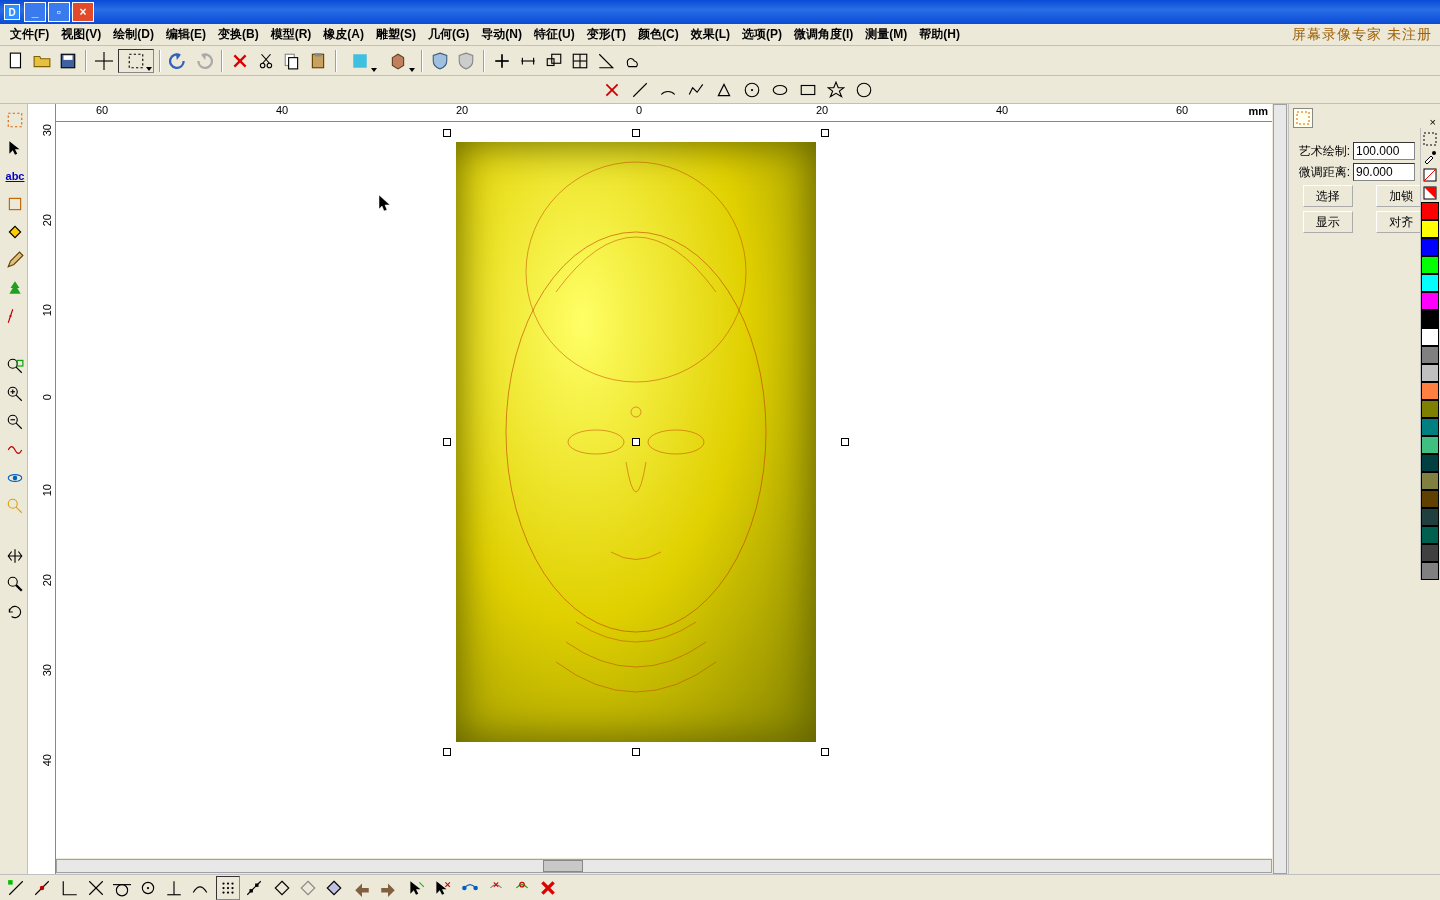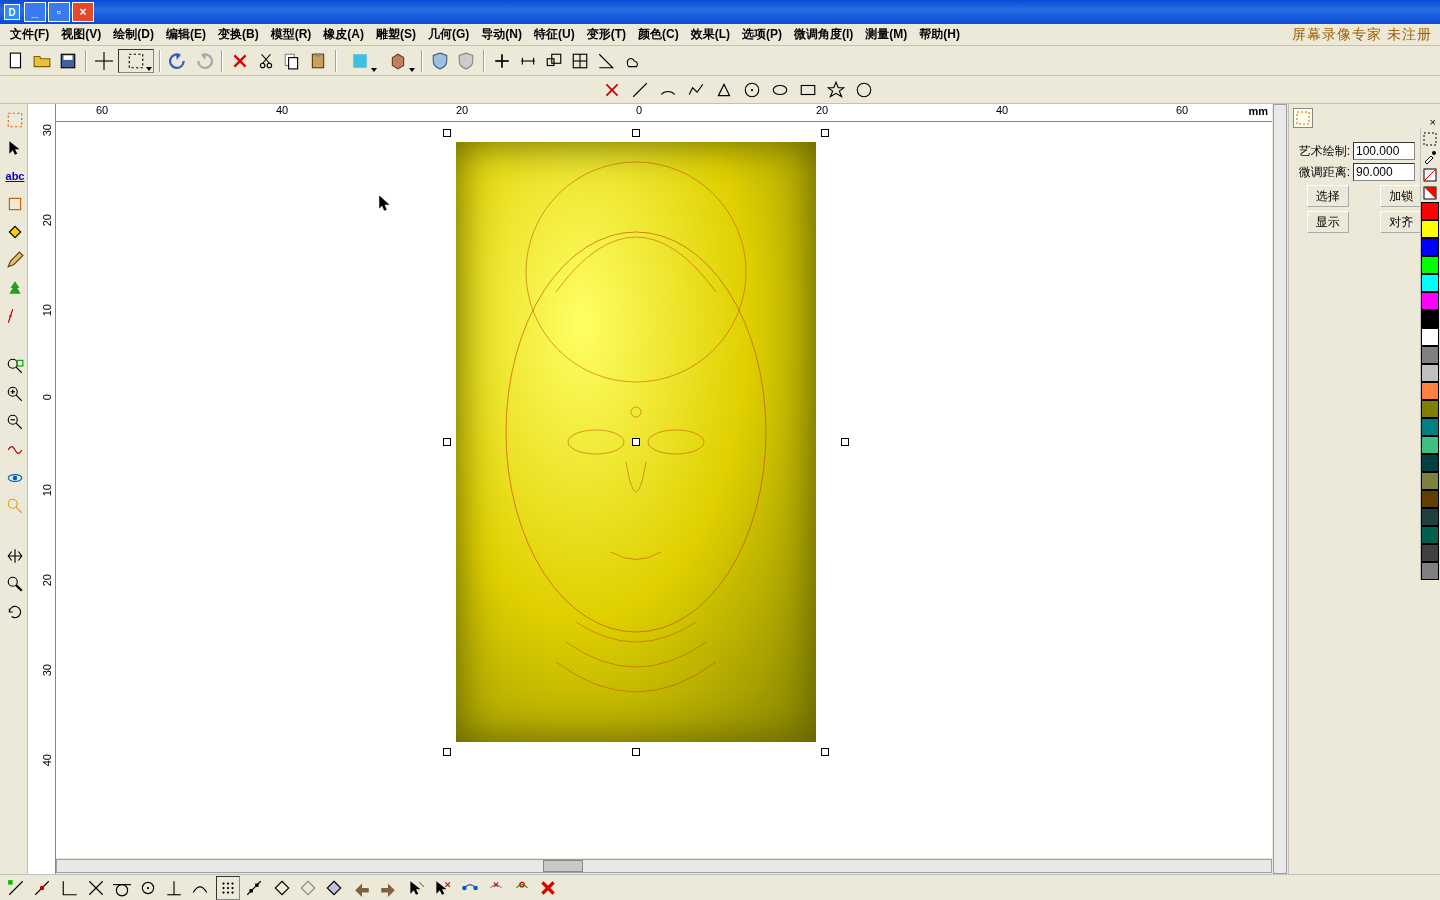--- a/index.html
+++ b/index.html
@@ -35,21 +35,21 @@
 .scrollbar-h .track { flex: 1; height: 14px; background: #e8e8e8; border: 1px solid #a0a0a0; position: relative; }
 .scrollbar-h .thumb { position: absolute; left: 40%; width: 40px; height: 12px; background: #c8c8c8; border: 1px solid #888; }
 .scrollbar-v { width: 16px; background: #ece9d8; display: flex; flex-direction: column; }
 .scrollbar-v .track { flex: 1; width: 14px; background: #e8e8e8; border: 1px solid #a0a0a0; position: relative; margin-left: 1px; }
 .right-panel { width: 152px; background: #ece9d8; border-left: 1px solid #c0c0c0; padding: 4px; }
 .right-panel .tab { width: 20px; height: 20px; border: 1px solid #888; background: #ffe; margin-bottom: 8px; display: flex; align-items: center; justify-content: center;}
 .right-panel .row { display: flex; align-items: center; margin-bottom: 3px; }
 .right-panel .lbl { width: 60px; text-align: right; padding-right: 3px; }
 .right-panel input { width: 62px; height: 18px; border: 1px inset #888; padding-left: 2px; font-family: Arial; }
 .right-panel .btns { display: flex; justify-content: space-around; margin-top: 4px; gap: 4px;}
-.right-panel button { width: 42px; height: 22px; background: #ece9d8; border: 1px outset #fff; cursor: default; }
+.right-panel button { width: 50px; height: 22px; background: #ece9d8; border: 1px outset #fff; cursor: default; }
 .color-palette { width: 20px; position: absolute; right: 0; top: 128px; background: #ece9d8; border-left: 1px solid #c0c0c0; display: flex; flex-direction: column; gap: 0; padding-top: 2px; }
 .color-palette .sw { width: 18px; height: 18px; border: 1px solid #000; margin-bottom: 0; }
 .color-palette .ctrl { width: 18px; height: 18px; margin-bottom: 0; display: flex; align-items: center; justify-content: center; }
 .bottom-toolbar { height: 26px; background: #ece9d8; border-top: 1px solid #c0c0c0; display: flex; align-items: center; padding: 0 4px; gap: 2px; }
 .handle { position: absolute; width: 8px; height: 8px; background: #fff; border: 1px solid #000; }
 .relief { position: absolute; background: radial-gradient(ellipse at 35% 30%, #ffff66, #e0d000 50%, #808000); box-shadow: inset 0 0 40px #606000; }
 .face-overlay { position: absolute; inset: 0; }
 .vert-ruler .lab { position: absolute; right: 2px; font-size: 11px; font-family: Arial; writing-mode: vertical-lr; transform: rotate(180deg); }
 </style>
 </head>

